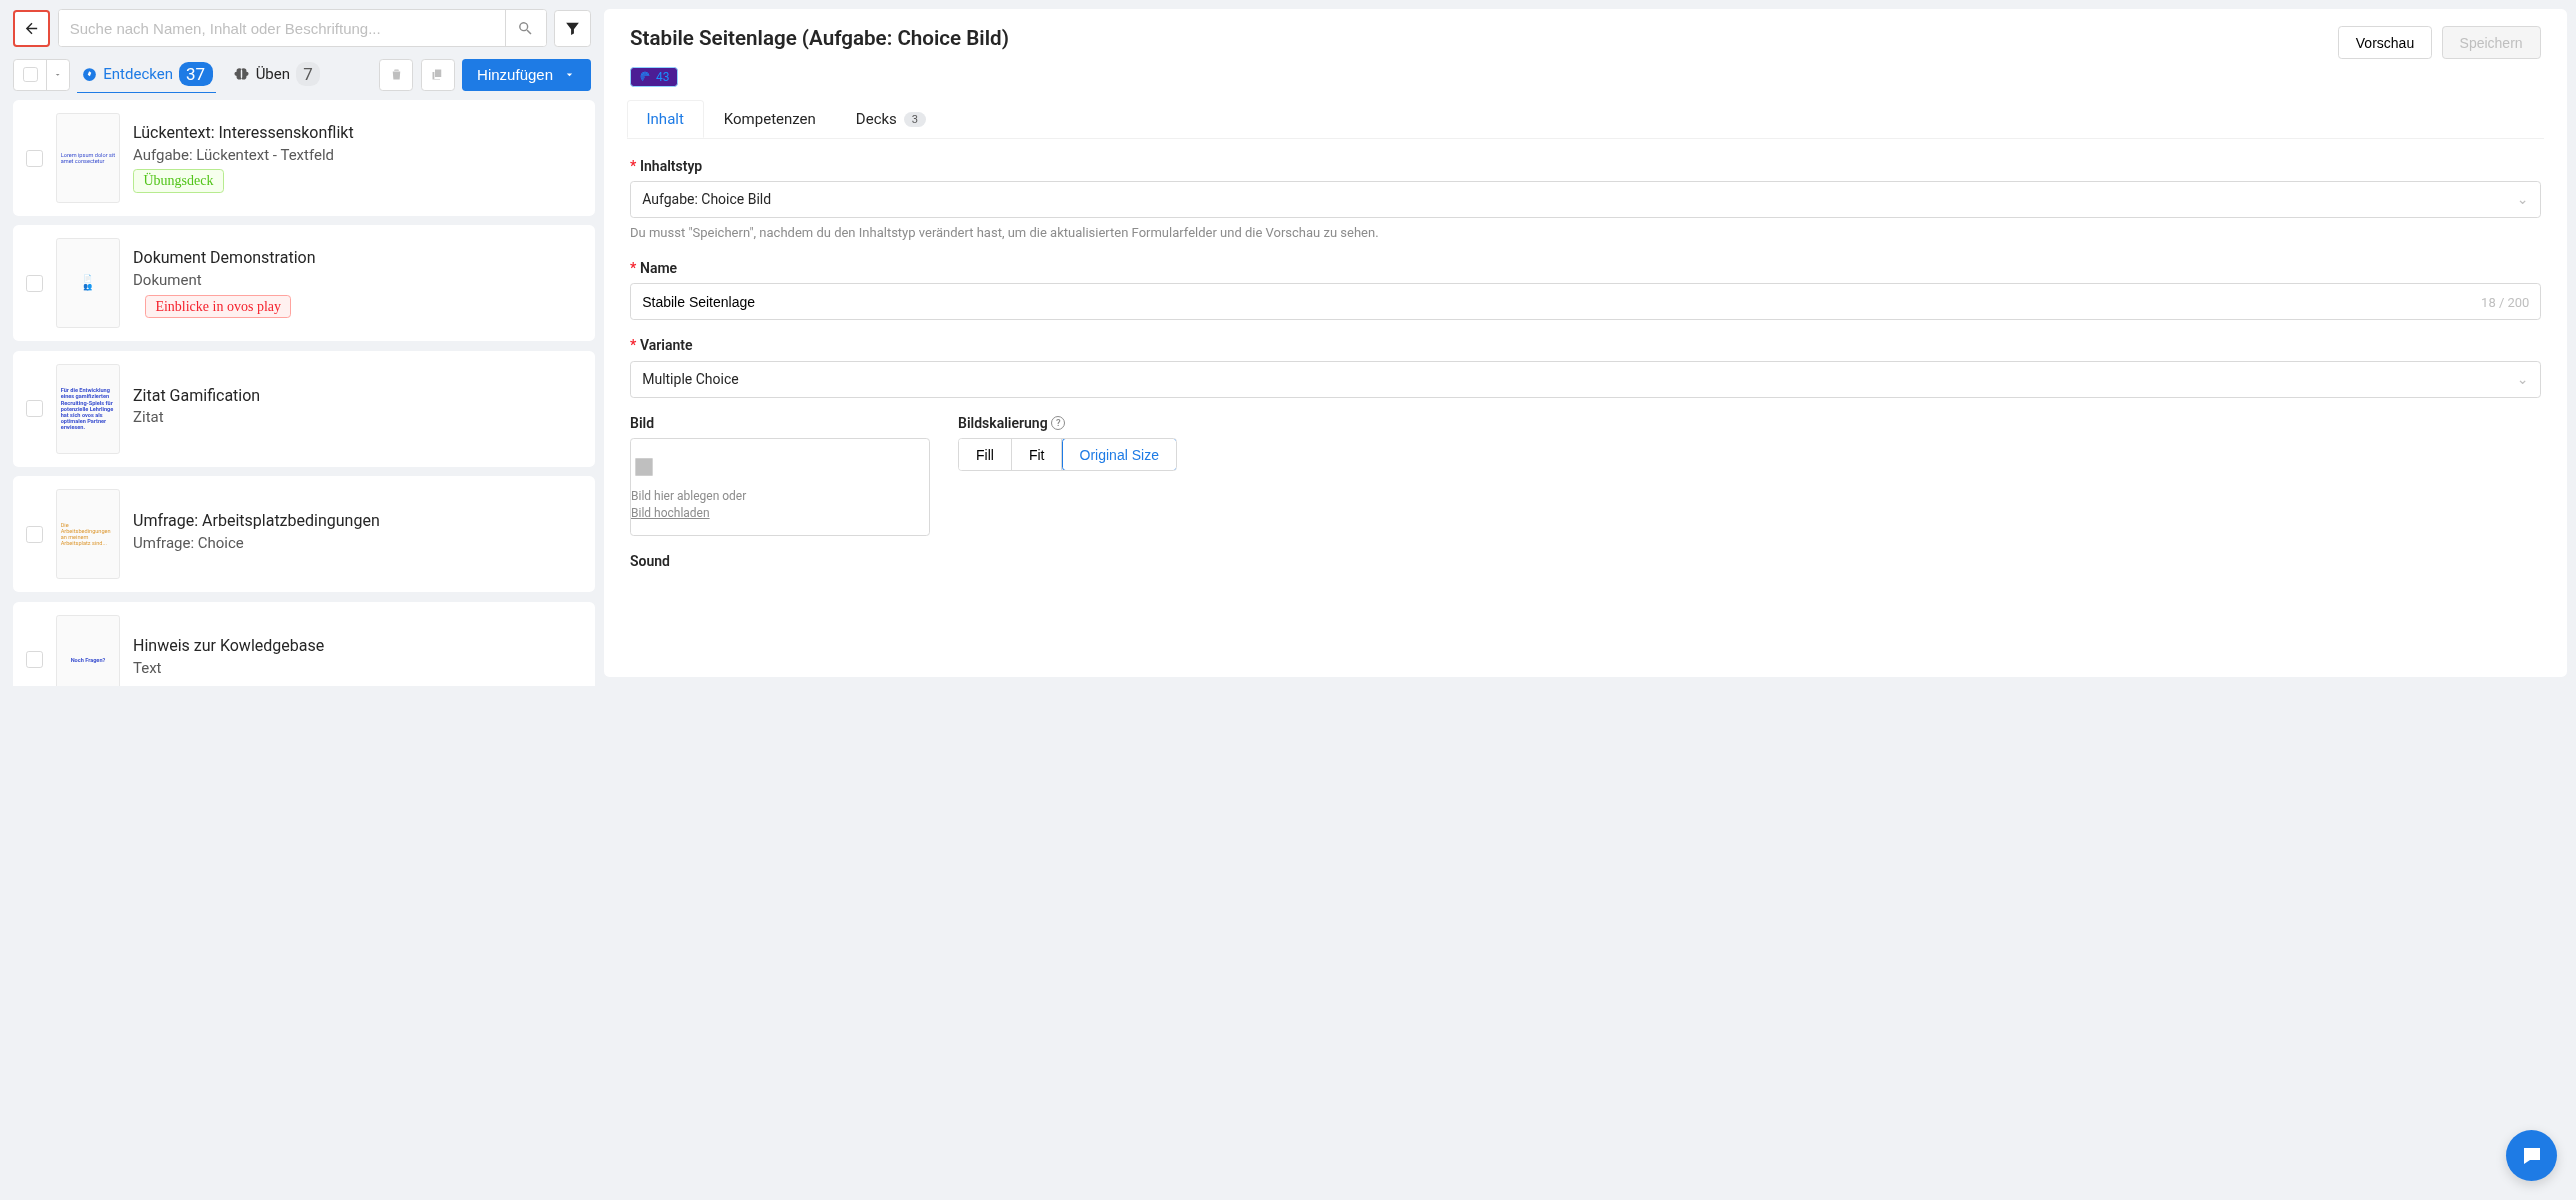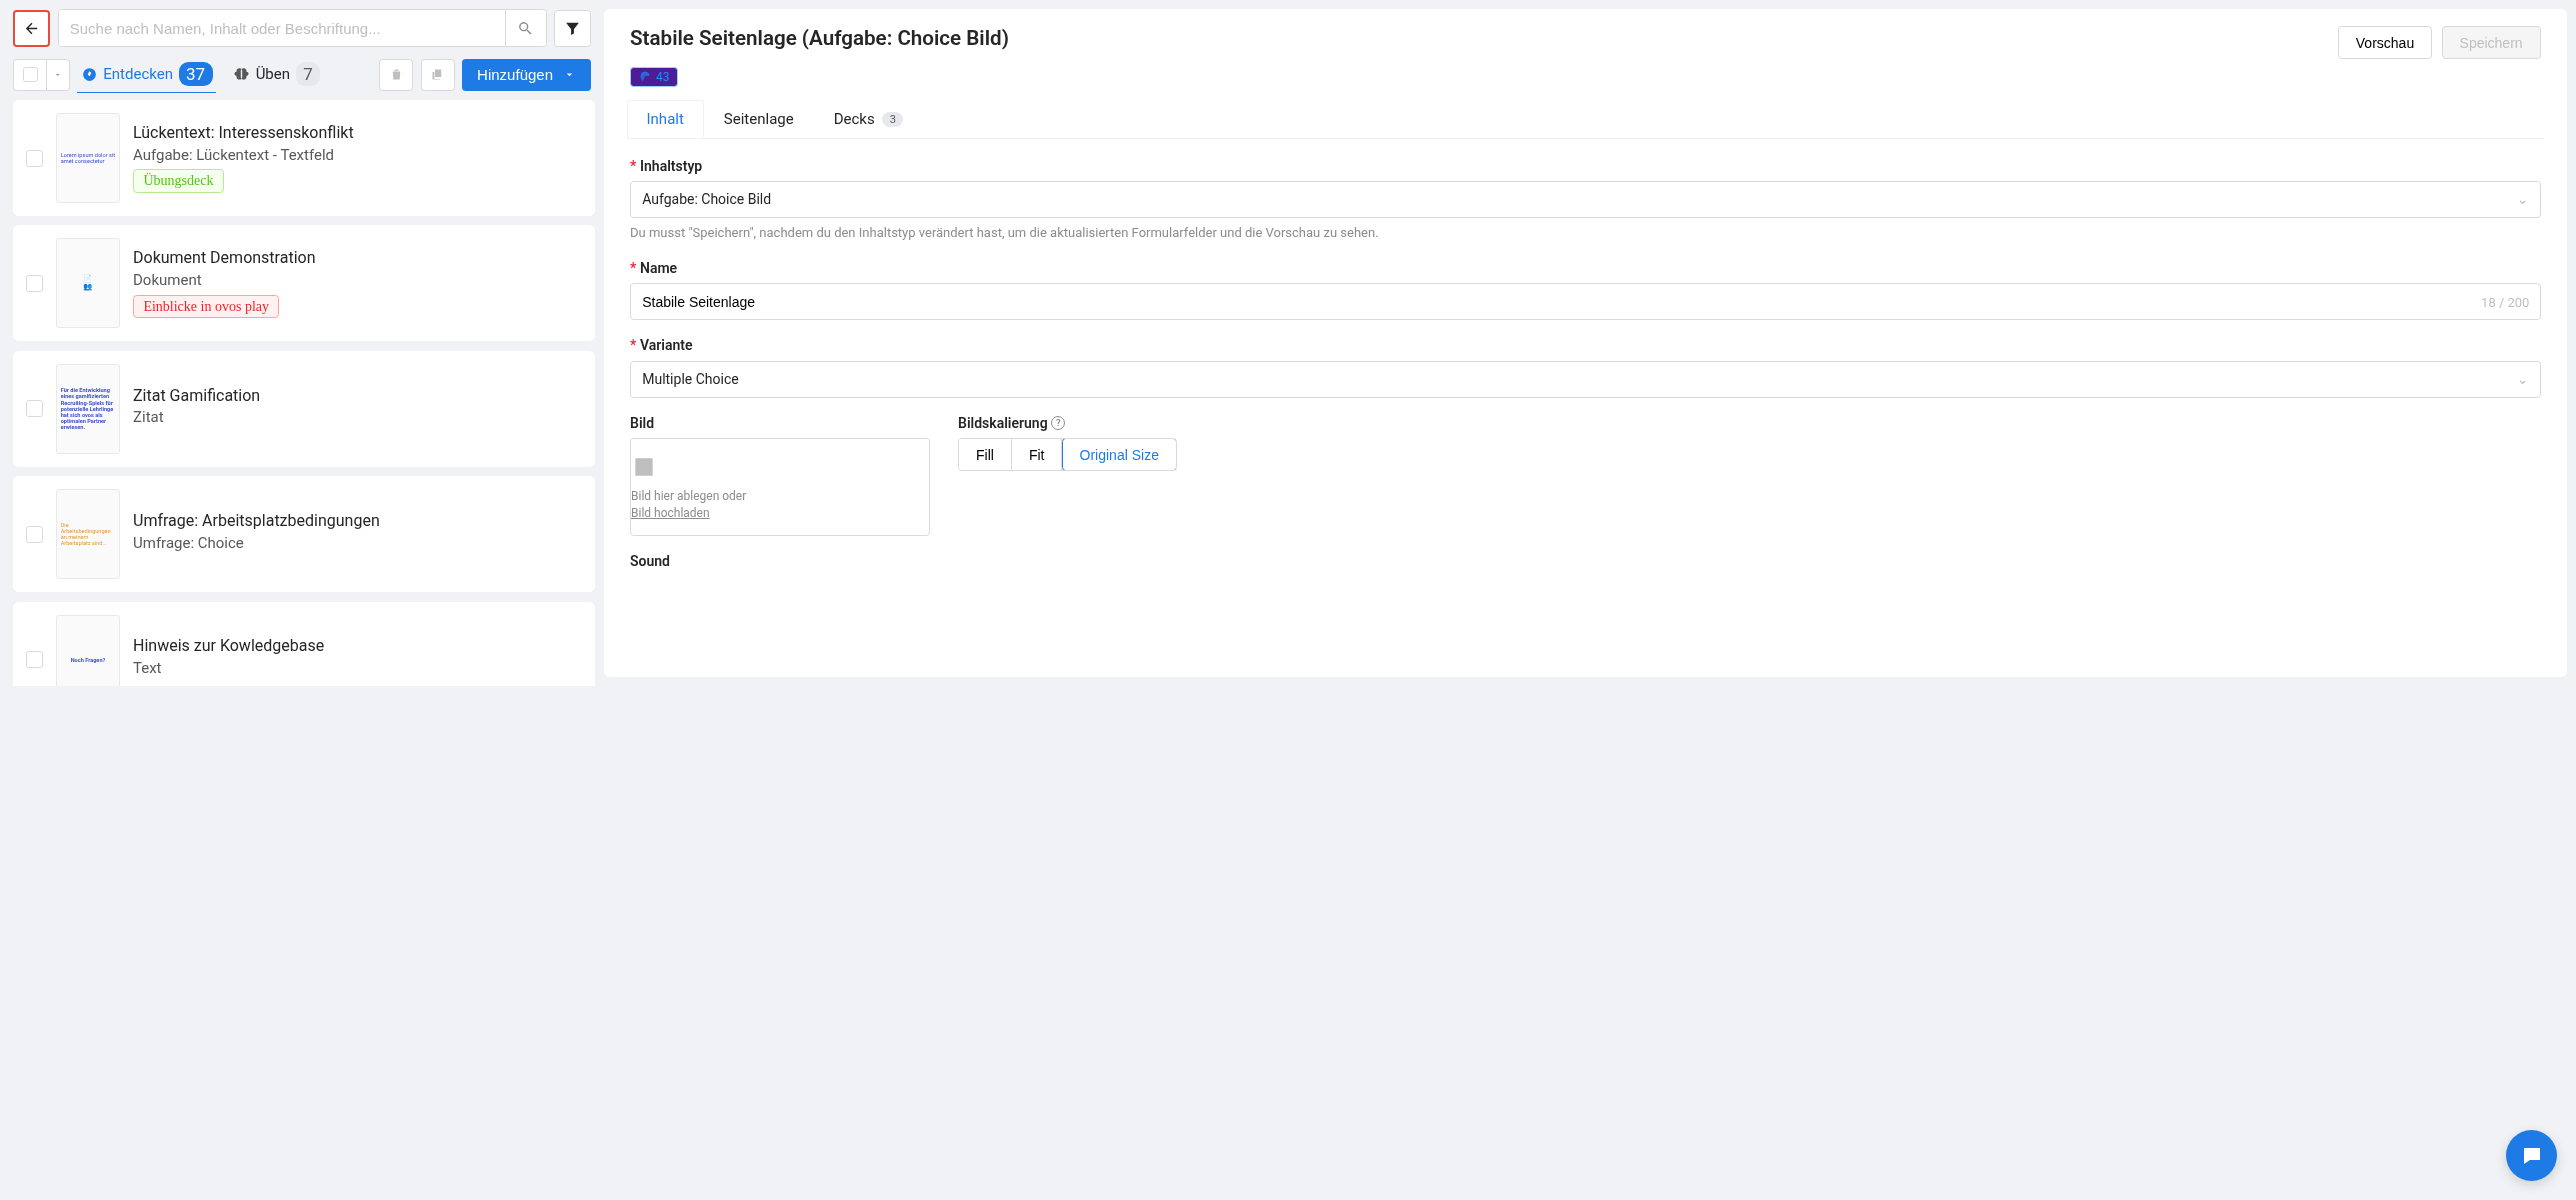--- a/index.html
+++ b/index.html
@@ -43,21 +43,21 @@
 .list::-webkit-scrollbar { width: 7.5px; }
 .list::-webkit-scrollbar-thumb { background: #c8c8c8; border-radius: 3.7px; }
 .card { background: #fff; border-radius: 5.6px; margin-bottom: 9.4px; display: flex; align-items: center; padding: 13px; gap: 13px; }
 .card .chk-box { width: 17px; height: 17px; border: 0.9px solid #d9d9d9; border-radius: 2.8px; flex-shrink: 0; }
 .thumb { width: 64px; height: 90px; border: 0.9px solid #e8e8e8; border-radius: 2.8px; background: #fafafa; flex-shrink: 0; display: flex; align-items: center; justify-content: center; font-size: 5.6px; color: #3a4fcf; padding: 3.7px; overflow: hidden; text-align: left; line-height: 1.1; }
 .card-body { flex: 1; }
 .card-title { font-size: 16px; font-weight: 400; color: #262626; margin-bottom: 3.7px; }
 .card-sub { font-size: 15px; color: #595959; margin-bottom: 5.6px; }
 .tag { display: inline-block; padding: 2.8px 9.4px; border-radius: 3.7px; font-size: 14px; border: 0.9px solid; font-family: Liberation Serif, serif; }
 .tag.green { color: #52c41a; border-color: #b7eb8f; background: #f6ffed; }
-.tag.red { color: #f5222d; border-color: #ffa39e; background: #fff1f0; }
+.tag.red { color: #f5222d; border-color: #ffa39e; background: #fff1f0; margin-left: 12px; }
 
 
 .rp-header { padding: 17px 26px 0; display: flex; align-items: flex-start; justify-content: space-between; gap: 11.2px; }
 .rp-title { font-size: 20.6px; font-weight: 600; }
 .rp-actions { display: flex; gap: 9.4px; }
 .btn { padding: 7.5px 17px; border: 0.9px solid #d9d9d9; background: #fff; border-radius: 3.7px; font-size: 14px; cursor: pointer; }
 .btn.disabled { background: #f5f5f5; color: #bfbfbf; cursor: not-allowed; }
 .fingerprint-badge { display: inline-flex; align-items: center; gap: 5.6px; border: 0.9px solid #91d5ff; color: #1890ff; background: #4c1d95; border-radius: 3.7px; padding: 1.9px 7.5px; font-size: 12px; margin: 7.5px 0 0 26px; }
 
 .rp-tabs { display: flex; border-bottom: 0.9px solid #f0f0f0; margin: 13px 22.5px 0; }
@@ -229,21 +229,21 @@
           </svg>
         <span>43</span>
       </span>
     </div>
 
     <div class="rp-tabs">
       <div class="rp-tab active">
           <span>Inhalt</span>
         </div>
       <div class="rp-tab">
-          <span>Seitenlage</span>
+          <span>Kompetenzen</span>
         </div>
       <div class="rp-tab">
           <span>Decks</span>
           <span class="cnt">3</span>
         </div>
     </div>
 
     <div class="form">
       <div class="field">
         <div class="label">

